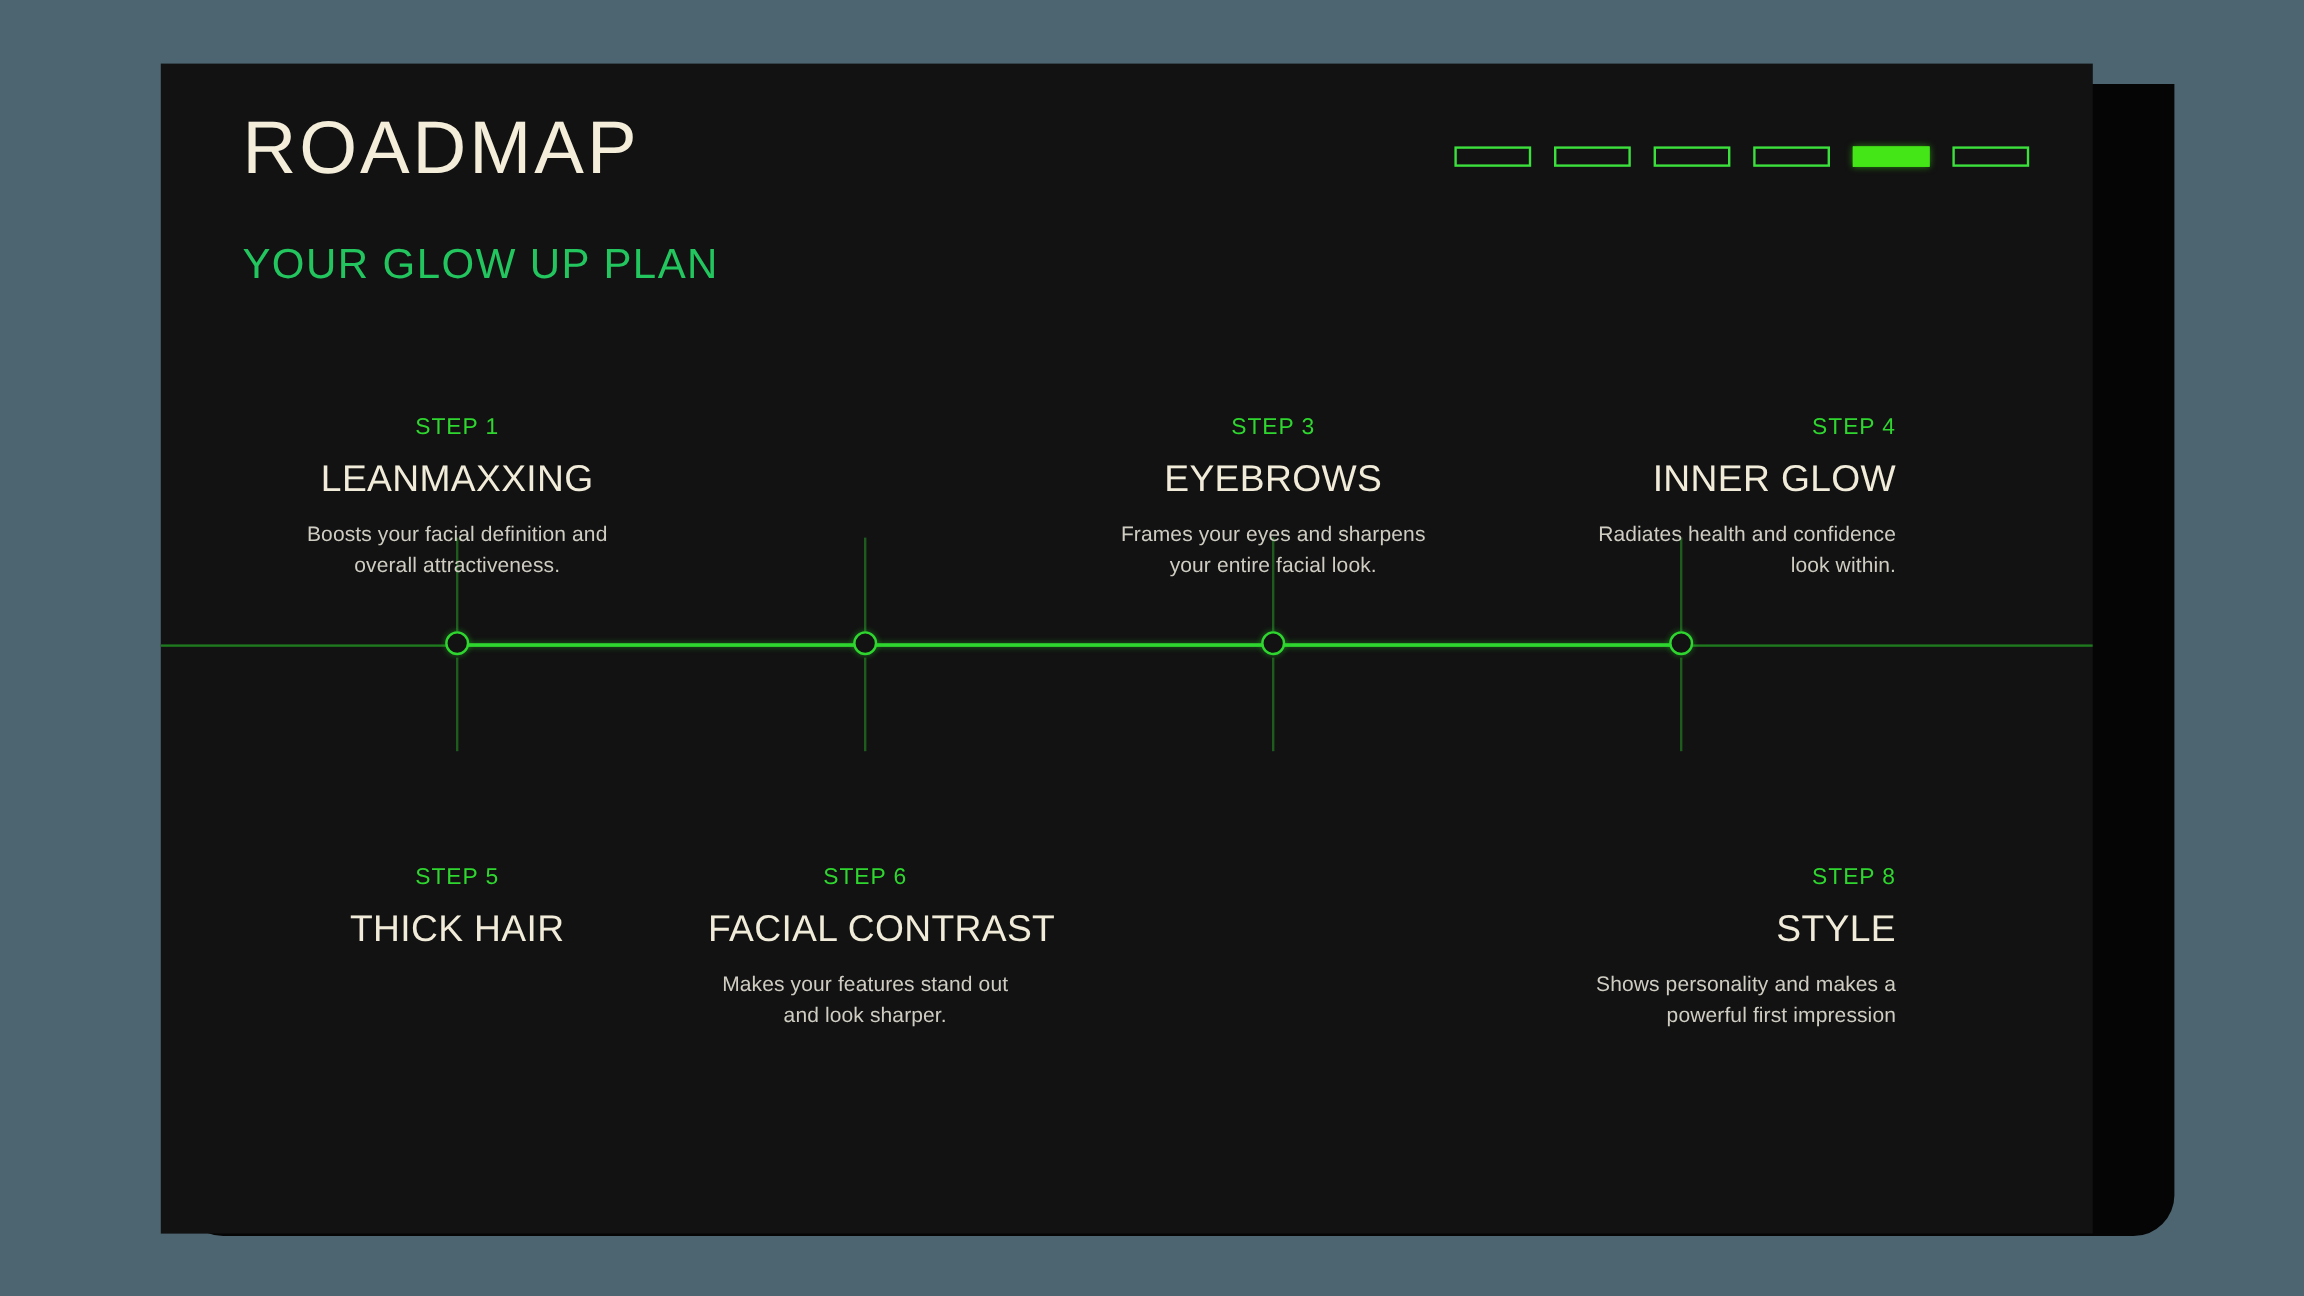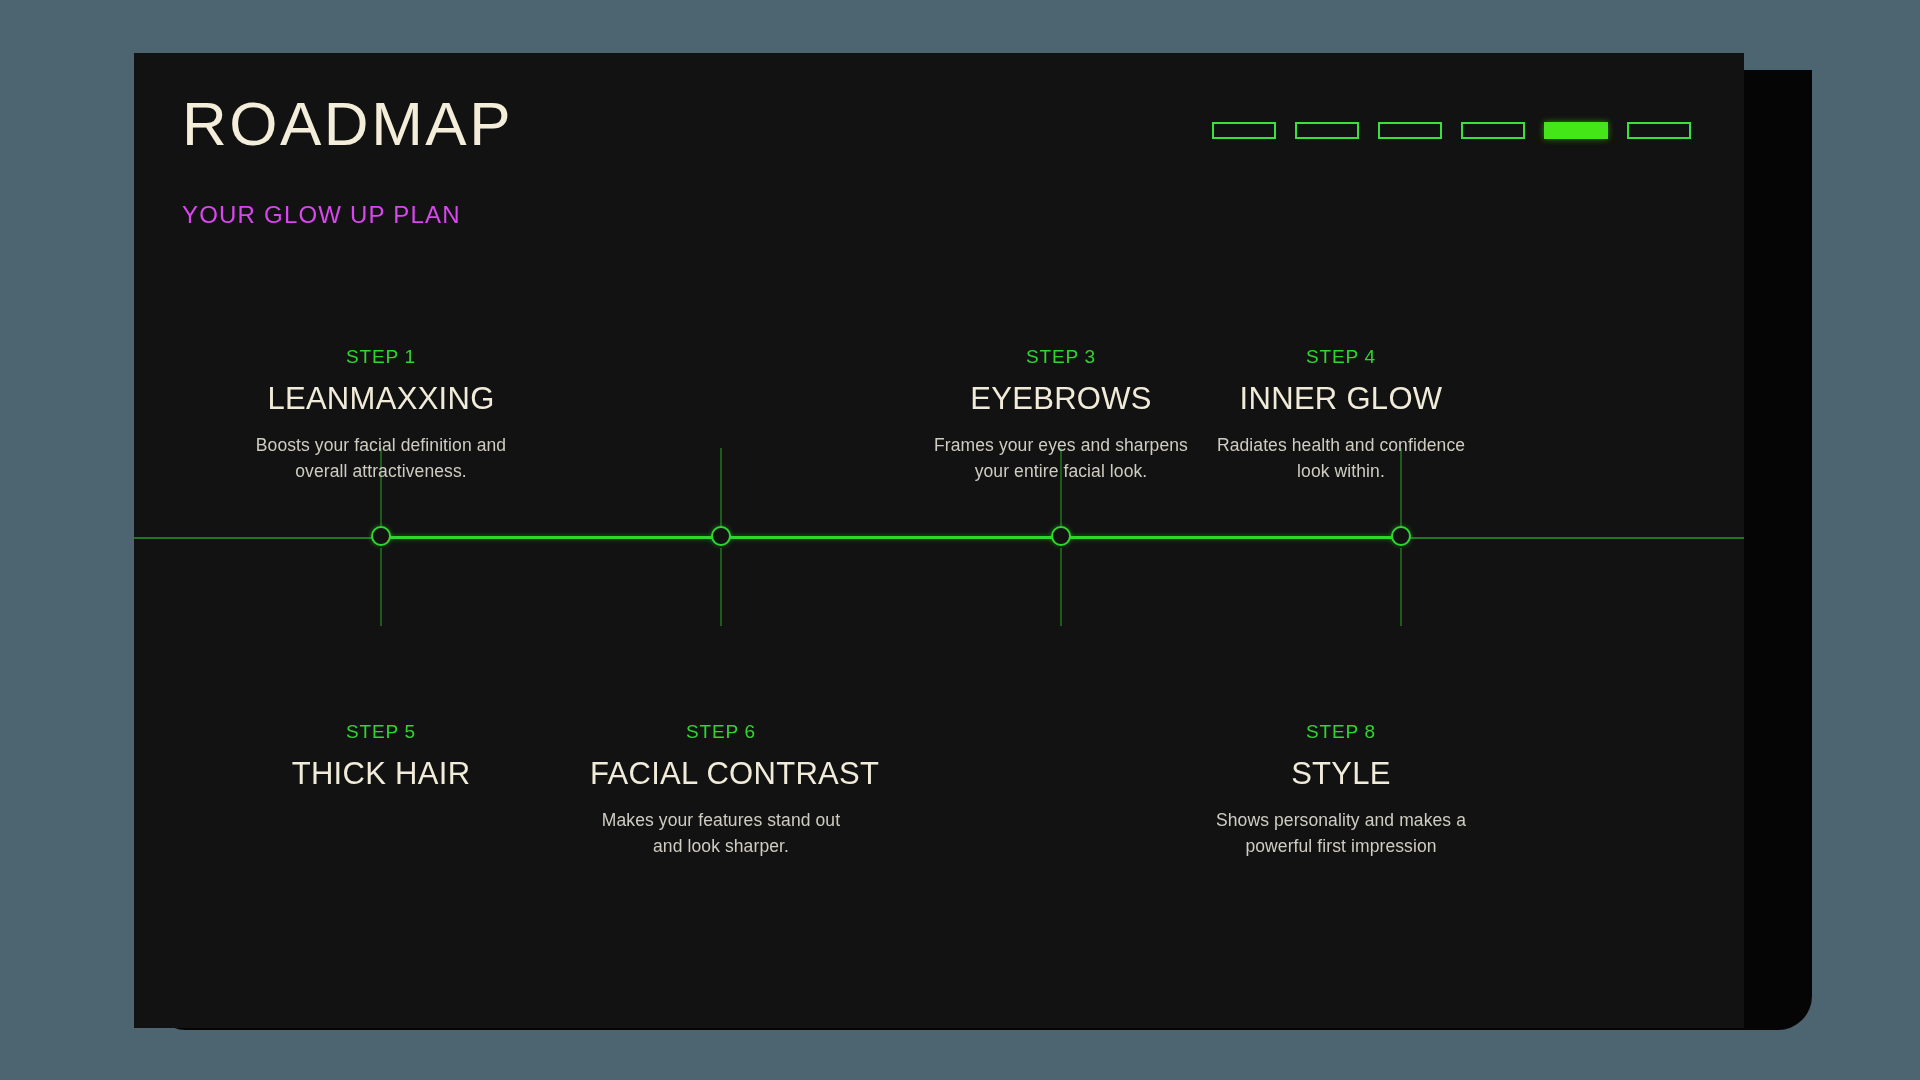--- a/index.html
+++ b/index.html
@@ -40,35 +40,35 @@
     top:53px;
     width:1610px;
     height:975px;
     background:#121212;
     overflow:hidden;
   }
 
   
   .header {
     position:absolute;
-    left:48px;
+    left:68px;
     top:40px;
   }
 
   .title {
     color:#f3edda;
     font-size:62px;
     line-height:1;
     font-weight:400;
     letter-spacing:2.5px;
   }
 
   .subtitle {
-    color:#d946ef;
-    font-size:24px;
+    color:#22c55e;
+    font-size:35px;
     line-height:1;
     font-weight:400;
     letter-spacing:1.2px;
     margin-top:48px;
   }
 
   
   .pips {
     position:absolute;
     right:53px;
@@ -103,21 +103,21 @@
   .col {
     position:absolute;
     width:262px;
     text-align:center;
   }
 
   
   .col.c1 { left:116px; }
   .col.c2 { left:456px; }
   .col.c3 { left:796px; }
-  .col.c4 { left:1076px; }
+  .col.c4 { left:1184px;text-align:right; }
 
   .col.top    { top:250px; }
   .col.bottom { top:625px; }
 
   .step-no {
     color:#2fd62f;
     font-size:19px;
     letter-spacing:0.8px;
     line-height:1;
     margin-bottom:17px;

